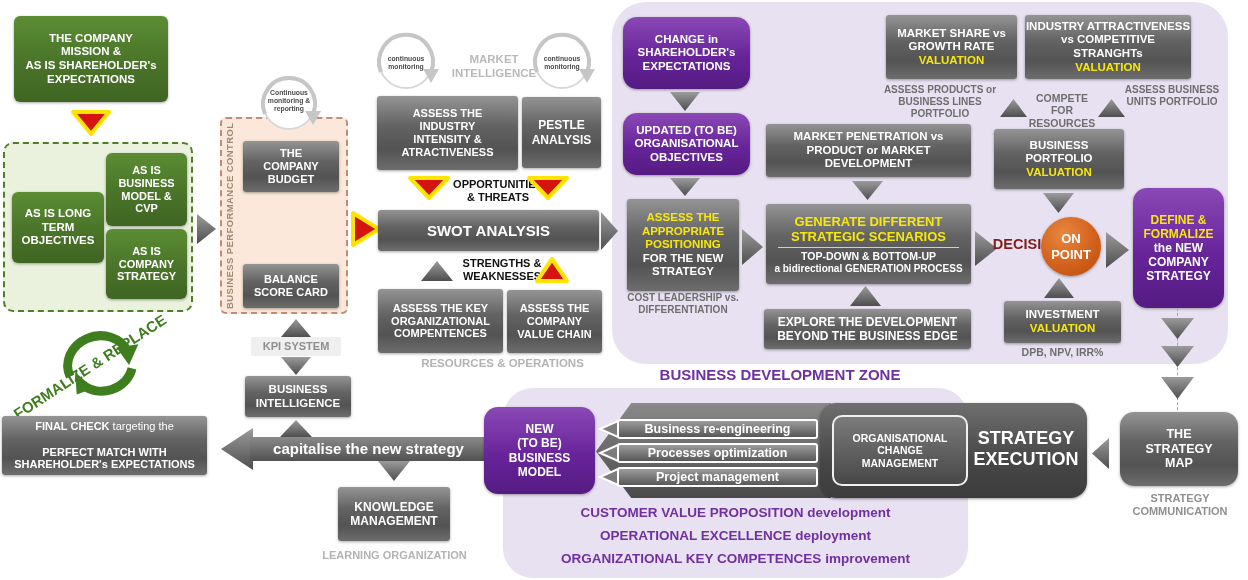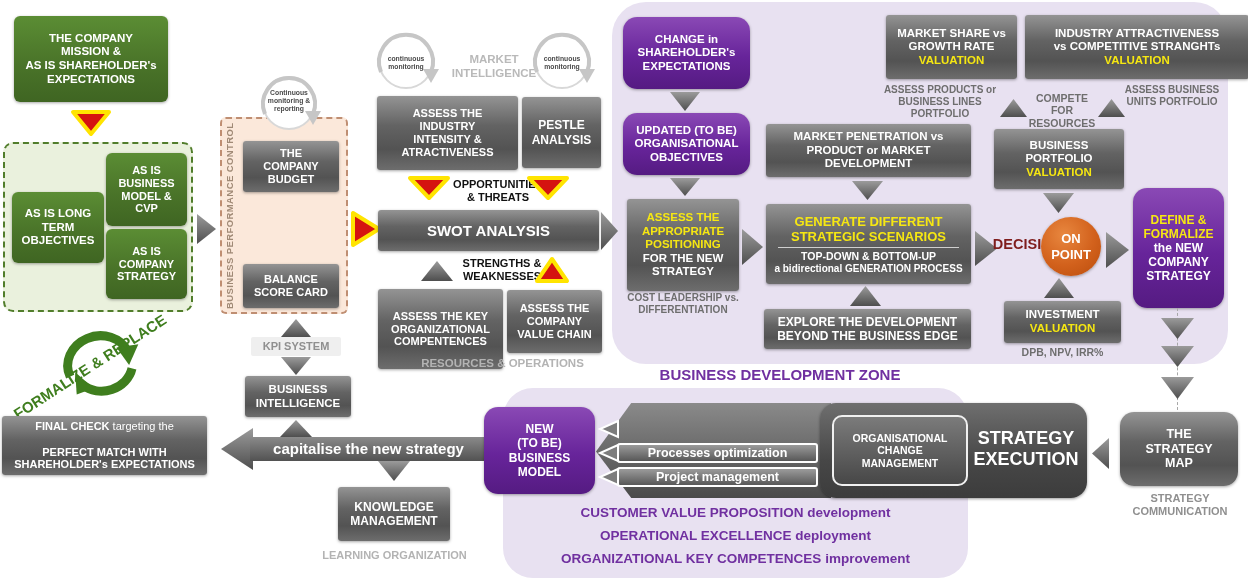--- a/index.html
+++ b/index.html
@@ -159,21 +159,21 @@
 
   <div class="box gray" style="left:378px;top:210px;width:221px;height:41px;font-size:15px">SWOT ANALYSIS</div>
 
   <div class="tri tri-up" style="left:421px;top:261px;width:32px;height:20px"></div>
   <div class="label" style="left:453px;top:257px;width:98px;font-size:11px;color:#111">STRENGTHS &amp;
 WEAKNESSES</div>
   <svg class="abs" style="left:534px;top:256px" width="36" height="28" viewBox="0 0 36 28">
     <polygon points="18,3 33,25 3,25" fill="#d51310" stroke="#ffe400" stroke-width="4" stroke-linejoin="round"></polygon>
   </svg>
 
-  <div class="box gray" style="left:378px;top:289px;width:125px;height:80px;font-size:11px">ASSESS THE KEY
+  <div class="box gray" style="left:378px;top:289px;width:125px;height:64px;font-size:11px">ASSESS THE KEY
 ORGANIZATIONAL
 COMPENTENCES</div>
   <div class="box gray" style="left:507px;top:290px;width:95px;height:63px;font-size:11px">ASSESS THE
 COMPANY
 VALUE CHAIN</div>
   <div class="label" style="left:415px;top:357px;width:175px;font-size:11.5px;color:#b3b3b3">RESOURCES &amp; OPERATIONS</div>
 
   <div class="tri tri-right" style="left:601px;top:212px;width:17px;height:38px"></div>
 
   <div class="box purplebox" style="left:623px;top:17px;width:127px;height:72px;font-size:11.5px">CHANGE in
@@ -213,21 +213,21 @@
   <div class="box gray" style="left:764px;top:309px;width:207px;height:40px;font-size:12px">EXPLORE THE DEVELOPMENT
 BEYOND THE BUSINESS EDGE</div>
 
   <div class="tri tri-right" style="left:975px;top:231px;width:22px;height:35px"></div>
 
   <div class="box gray flexcol" style="left:886px;top:15px;width:131px;height:64px;font-size:11.5px">
     <span>MARKET SHARE vs
 GROWTH RATE</span>
     <span class="yellow">VALUATION</span>
   </div>
-  <div class="box gray flexcol" style="left:1025px;top:15px;width:224px;height:64px;font-size:11.5px">
+  <div class="box gray flexcol" style="left:1025px;top:15px;width:166px;height:64px;font-size:11.5px">
     <span>INDUSTRY ATTRACTIVENESS
 vs COMPETITIVE STRANGHTs</span>
     <span class="yellow">VALUATION</span>
   </div>
   <div class="label" style="left:878px;top:84px;width:124px;font-size:10px;color:#6e6e6e">ASSESS PRODUCTS or
 BUSINESS LINES PORTFOLIO</div>
   <div class="tri tri-up" style="left:1000px;top:99px;width:27px;height:18px"></div>
   <div class="label" style="left:1026px;top:92px;width:72px;font-size:10.5px;color:#6e6e6e">COMPETE FOR
 RESOURCES</div>
   <div class="tri tri-up" style="left:1098px;top:99px;width:27px;height:18px"></div>
@@ -272,20 +272,21 @@
   <div class="box gray" style="left:1120px;top:412px;width:118px;height:74px;font-size:12.5px;border-radius:14px">THE
 STRATEGY
 MAP</div>
   <div class="label" style="left:1124px;top:492px;width:112px;font-size:11px;color:#8f8f8f">STRATEGY
 COMMUNICATION</div>
   <div class="tri tri-left" style="left:1092px;top:438px;width:17px;height:31px"></div>
 
   <div class="abs" style="left:596px;top:403px;width:235px;height:95px;
               clip-path:polygon(0 51%,15% 0,100% 0,100% 100%,15% 100%);
               background:linear-gradient(180deg,#8a8a8a,#4a4a4a)"></div>
+  <div class="bar" style="left:617px;top:419px;width:201px;height:20px">Business re-engineering</div>
   <svg class="abs" style="left:597px;top:419px" width="22" height="20" viewBox="0 0 22 20">
     <polygon points="21,2 3,10 21,18" fill="#7d7d7d" stroke="#fff" stroke-width="2"></polygon>
   </svg>
   <div class="bar" style="left:617px;top:443px;width:201px;height:20px">Processes optimization</div>
   <svg class="abs" style="left:597px;top:443px" width="22" height="20" viewBox="0 0 22 20">
     <polygon points="21,2 3,10 21,18" fill="#7d7d7d" stroke="#fff" stroke-width="2"></polygon>
   </svg>
   <div class="bar" style="left:617px;top:467px;width:201px;height:20px">Project management</div>
   <svg class="abs" style="left:597px;top:467px" width="22" height="20" viewBox="0 0 22 20">
     <polygon points="21,2 3,10 21,18" fill="#7d7d7d" stroke="#fff" stroke-width="2"></polygon>

